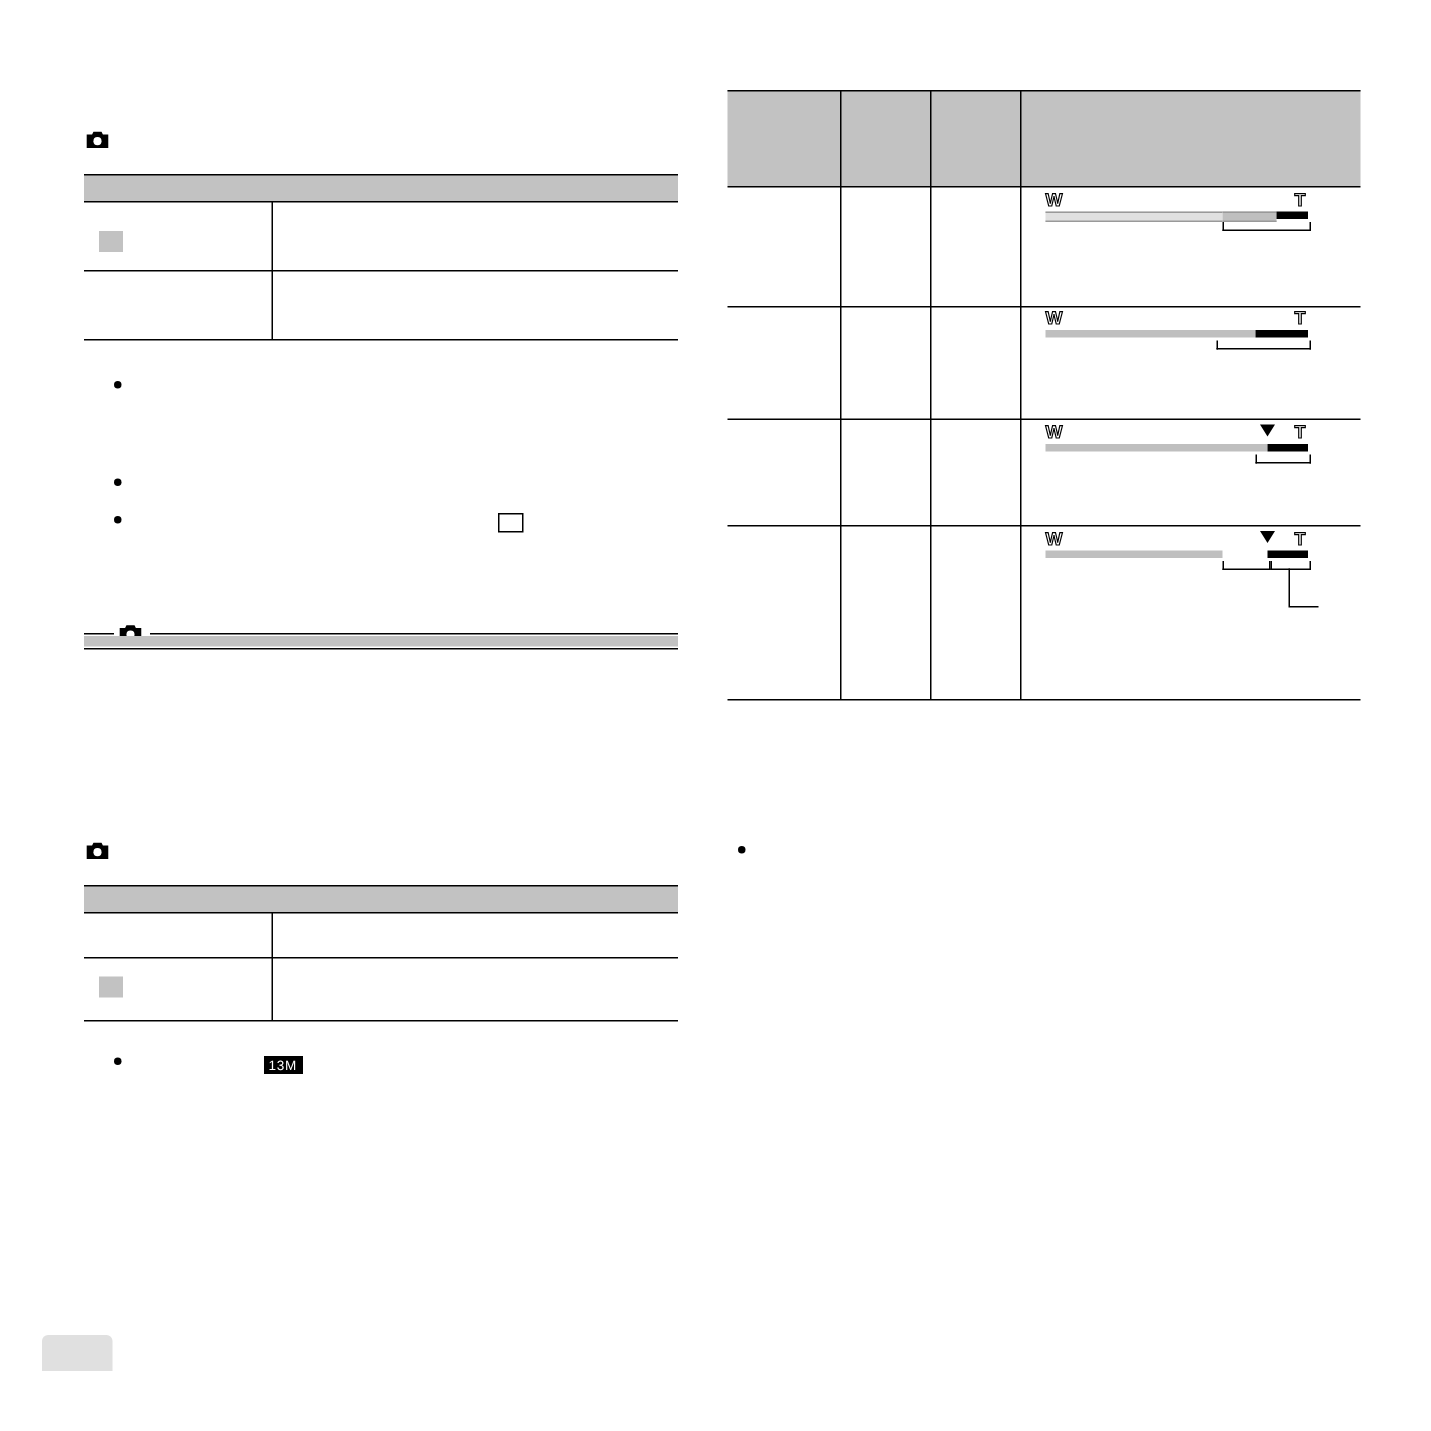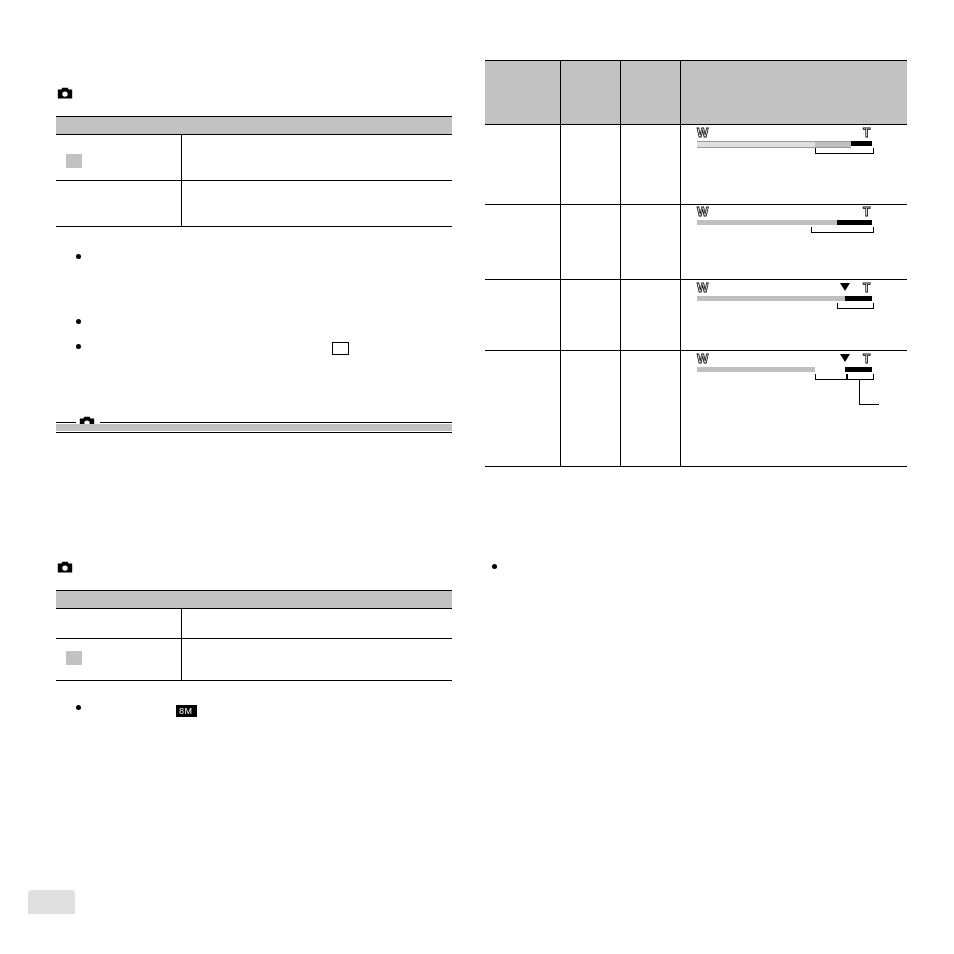--- a/index.html
+++ b/index.html
@@ -91,21 +91,21 @@
   <div class="abs thin-line" style="left:56px; top:608px; width:396px;"></div>
   <div class="abs thin-line" style="left:56px; top:638px; width:396px;"></div>
   <div class="abs thin-line" style="left:56px; top:680px; width:396px;"></div>
 
   <div class="abs" style="left:181px; top:608px; width:1px; height:72px; background:#000;"></div>
 
   <div class="abs cell-square" style="left:66px; top:651px; width:16px; height:14px;"></div>
 
   <div class="abs bullet" style="left:76px; top:705px;"></div>
   <div class="abs" style="left:176px; top:700px;">
-    <span class="sixteen-icon">8M</span>
+    <span class="sixteen-icon">13M</span>
   </div>
 
   <div class="abs hbar" style="left:485px; top:60px; width:422px; height:64px;"></div>
 
   <div class="abs thin-line" style="left:485px; top:60px;  width:422px;"></div>
   <div class="abs thin-line" style="left:485px; top:124px; width:422px;"></div>
   <div class="abs thin-line" style="left:485px; top:204px; width:422px;"></div>
   <div class="abs thin-line" style="left:485px; top:279px; width:422px;"></div>
   <div class="abs thin-line" style="left:485px; top:350px; width:422px;"></div>
   <div class="abs thin-line" style="left:485px; top:466px; width:422px;"></div>

